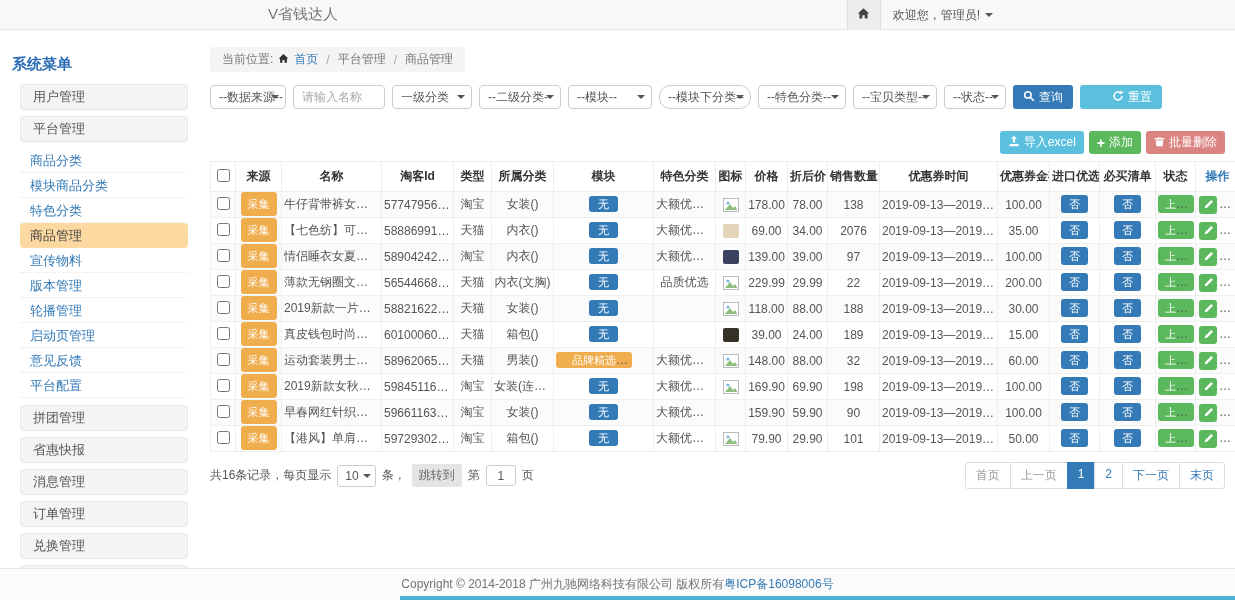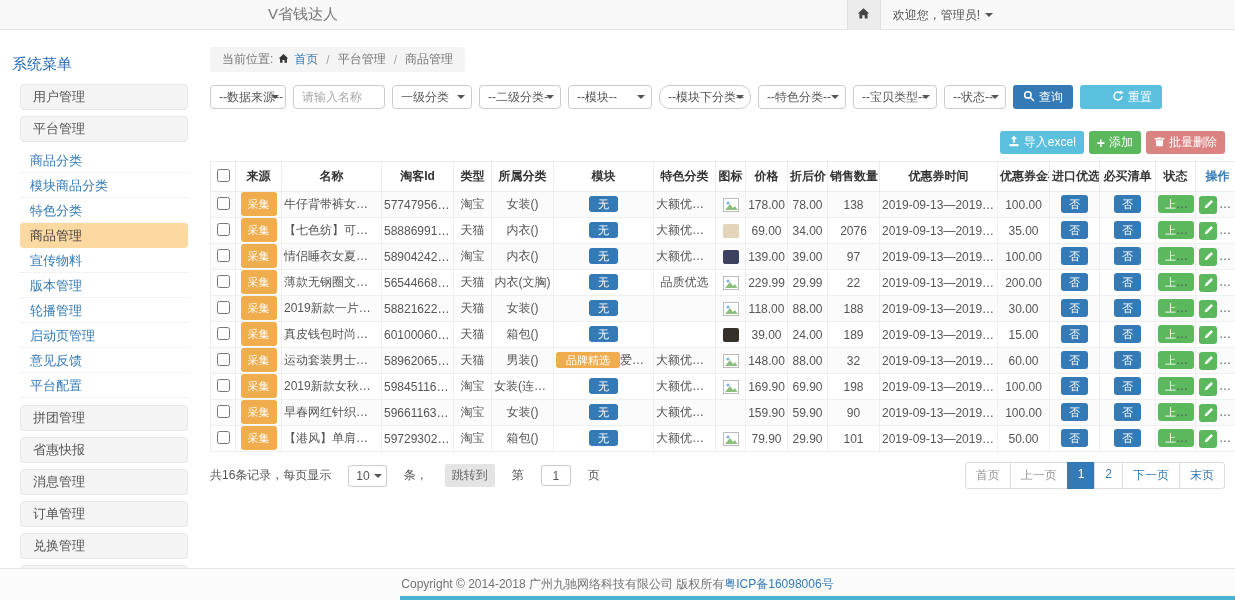--- a/index.html
+++ b/index.html
@@ -13,21 +13,21 @@
   .h-title { margin-left:268px; font-size:15px; color:#777; }
   .h-right { position:absolute; right:242px; top:0; height:30px; display:flex; align-items:center; }
   .home-btn { width:34px; height:30px; background:#ececec; border-left:1px solid #e0e0e0;
     border-right:1px solid #e0e0e0; display:flex; align-items:center; justify-content:center; cursor:pointer; }
   .user-menu { display:flex; align-items:center; gap:5px; margin-left:12px; font-size:12px; color:#555; cursor:pointer; }
   .caret { width:0; height:0; border-left:4px solid transparent; border-right:4px solid transparent;
     border-top:4px solid #555; display:inline-block; }
 
   
   .sidebar { position:absolute; left:8px; top:55px; width:180px; }
-  .sb-title { color:#2a6db5; font-weight:normal; font-size:15px; margin:0 0 10px 4px; }
+  .sb-title { color:#2a6db5; font-weight:bold; font-size:15px; margin:0 0 10px 4px; }
   .sb-box { background:#f4f4f4; border:1px solid #e7e7e7; border-radius:4px; height:26px;
     line-height:24px; padding-left:12px; margin:0 0 6px 12px; color:#555; font-size:13px; cursor:pointer; }
   .sb-sub { margin:2px 0 7px 12px; background:#fff; }
   .sb-item { height:25px; line-height:25px; padding-left:10px; color:#337ab7; font-size:13px;
     border-bottom:1px dotted #e8e8e8; cursor:pointer; }
   .sb-item.active { background:#fdd9a2; border-radius:4px; color:#444; border-bottom-color:transparent; }
 
   
   .main { position:absolute; left:210px; top:47px; right:10px; }
   .breadcrumb { display:inline-flex; align-items:center; gap:5px; background:#f4f4f4;
@@ -55,32 +55,32 @@
 
   table.grid { width:100%; margin-top:7px; border-collapse:collapse; table-layout:fixed; font-size:12px; color:#555; }
   .grid th { font-weight:bold; color:#333; border:1px solid #ededed; padding:6px 2px; text-align:center;
     background:#fff; white-space:nowrap; overflow:hidden; }
   .grid th.op-head { color:#337ab7; }
   .grid td { border:1px solid #efefef; padding:3px 2px; text-align:center; height:26px;
     white-space:nowrap; overflow:hidden; text-overflow:ellipsis; vertical-align:middle; }
   .grid tr:nth-child(odd) td { background:#fbfbfb; }
   .badge-src { background:#f0ad4e; color:#fff; border-radius:3px; padding:6px 7px; font-size:11px; }
   .badge-none { background:#337ab7; color:#fff; border-radius:3px; padding:2px 9px; font-size:11px; cursor:default; }
-  .badge-brand { background:#f0ad4e; color:#fff; border-radius:3px; padding:2px 10px; font-size:11px; }
+  .badge-brand { background:#f0ad4e; color:#fff; border-radius:3px; padding:2px 16px; font-size:11px; }
   .btn-no { background:#337ab7; color:#fff; border-radius:3px; padding:3px 8px; font-size:11px; cursor:pointer; }
   .btn-on { background:#5cb85c; color:#fff; border-radius:3px; padding:3px 7px; font-size:11px; cursor:pointer; }
   .op-btn { display:inline-flex; align-items:center; justify-content:center; width:18px; height:18px;
     border-radius:3px; margin:0 1px; cursor:pointer; vertical-align:middle; }
   .op-edit { background:#5cb85c; }
   .op-del { background:#d9534f; }
   .thumb { display:inline-block; width:16px; height:14px; vertical-align:middle; }
   .thumb-photo { display:inline-block; width:16px; height:14px; border-radius:2px; vertical-align:middle; }
 
   .pgbar { display:flex; justify-content:space-between; align-items:center; margin-top:10px; font-size:12px; color:#555; }
-  .pg-left { display:flex; align-items:center; gap:17px; }
+  .pg-left { display:flex; align-items:center; gap:6px; }
   .mini-sel { position:relative; border:1px solid #ccc; border-radius:3px; height:22px; background:#fff;
     display:flex; align-items:center; padding:0 16px 0 7px; color:#555; cursor:pointer; }
   .mini-sel .caret { position:absolute; right:4px; }
   .jump-btn { background:#e4e4e4; color:#666; padding:3px 7px; border-radius:2px; cursor:pointer; }
   .jump-input { width:30px; height:21px; border:1px solid #ccc; border-radius:3px; text-align:center;
     font-size:12px; color:#555; }
   .pager { display:flex; }
   .pager .pg { border:1px solid #ddd; background:#fff; color:#337ab7; padding:4px 10px;
     margin-left:-1px; cursor:pointer; }
   .pager .pg:first-child { border-radius:3px 0 0 3px; margin-left:0; }

